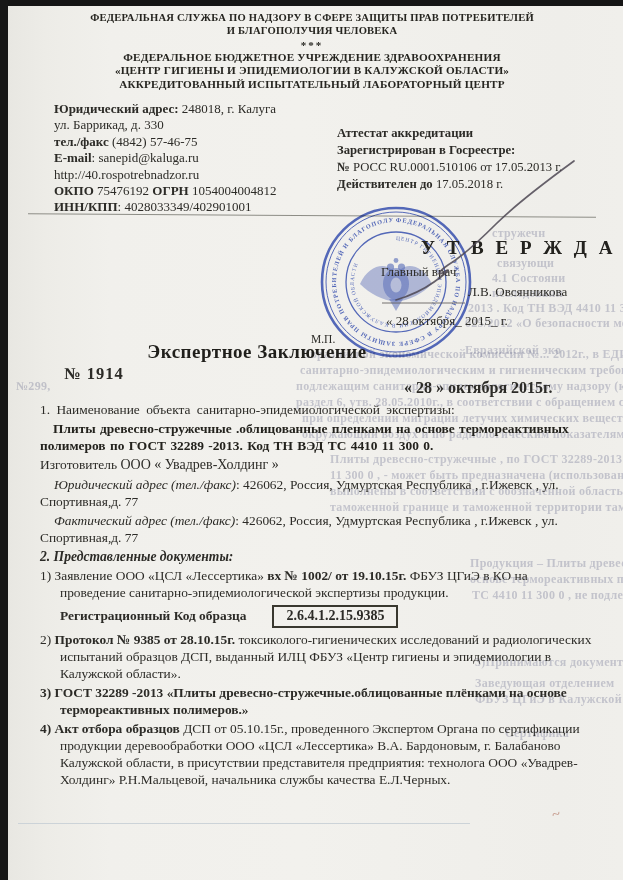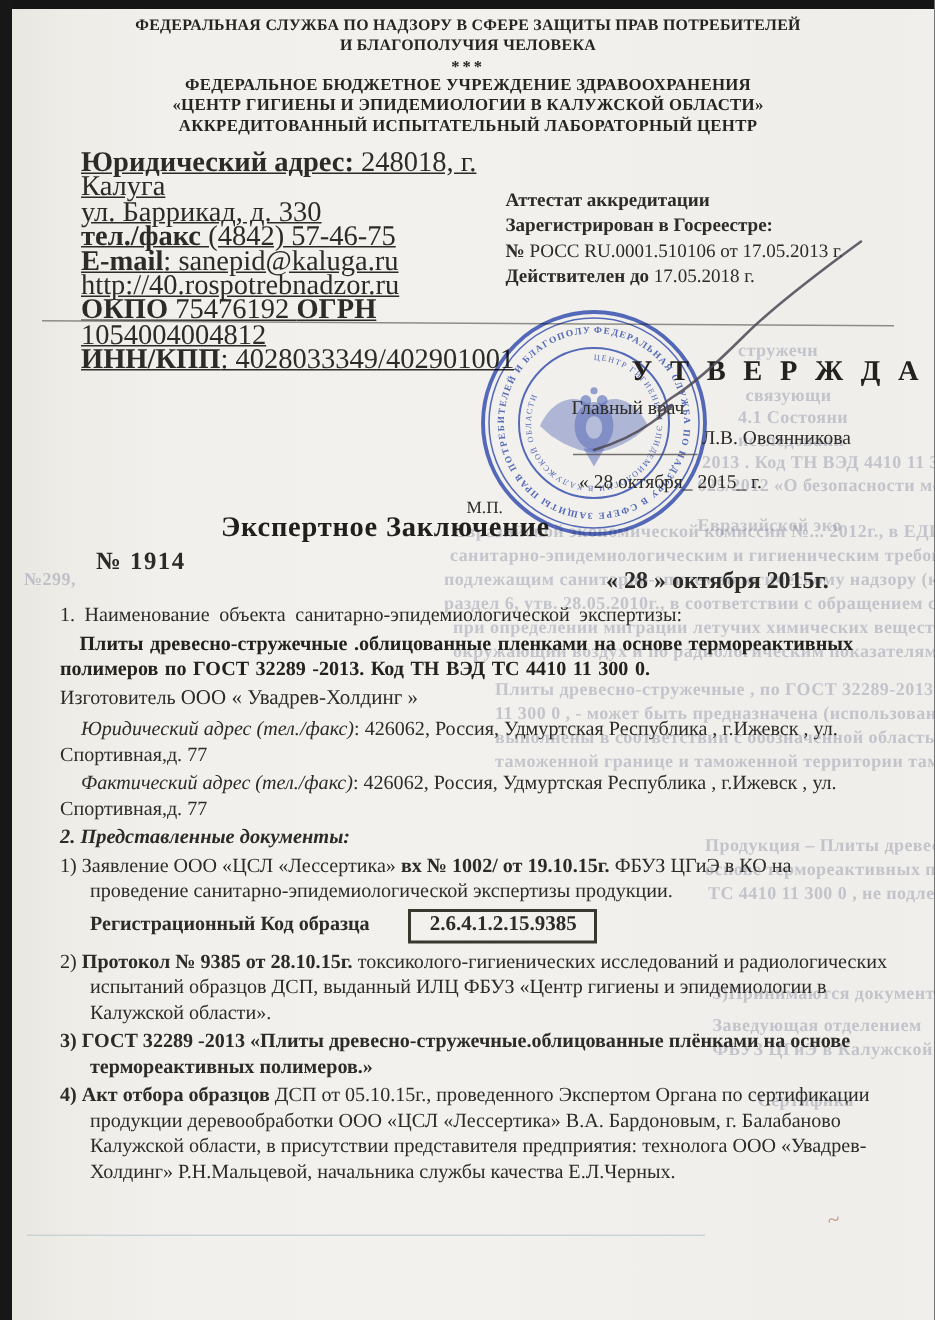--- a/index.html
+++ b/index.html
@@ -7,21 +7,21 @@
   .page{position:relative;width:623px;height:880px;overflow:hidden;color:#2c2b27;
         background:linear-gradient(90deg,#e7e6e1 0px,#edecE7 45px,#f1f0ec 110px,#f2f1ed 300px,#efeeea 560px,#f0efeb 623px);}
   .edge-top{position:absolute;left:0;top:0;width:623px;height:6px;background:#151515;}
   .edge-left{position:absolute;left:0;top:0;width:8px;height:880px;background:#171717;}
 
   .letterhead{position:absolute;left:70px;top:11px;width:484px;text-align:center;font-weight:bold;color:#262520;}
   .lh-line{font-size:10.6px;line-height:13px;letter-spacing:.2px;}
   .lh-stars{font-size:11px;line-height:12px;letter-spacing:2px;margin-top:2px;}
   .lh-org{font-size:11.2px;line-height:13.4px;letter-spacing:.2px;}
 
-  .contacts{position:absolute;left:54px;top:101px;width:295px;font-size:19px;line-height:16.4px;text-decoration:underline;}
+  .contacts{position:absolute;left:54px;top:101px;width:295px;font-size:13px;line-height:16.4px;}
   .accred{position:absolute;left:337px;top:125px;width:275px;font-size:12.7px;line-height:17px;}
   .b{font-weight:bold;}
   .rule-top{position:absolute;left:28px;top:215px;width:568px;border-top:1px solid #8d8d86;transform:rotate(.35deg);}
 
   .stamp{position:absolute;left:316px;top:202px;width:160px;height:160px;mix-blend-mode:multiply;opacity:.92;filter:blur(.3px);}
 
   .abs{position:absolute;white-space:nowrap;}
   .approve-title{left:421px;top:237px;font-size:19px;font-weight:bold;letter-spacing:3.5px;color:#23221e;}
   .approve-pos{left:381px;top:264px;font-size:13px;}
   .approve-name{left:468px;top:284px;font-size:13px;}

